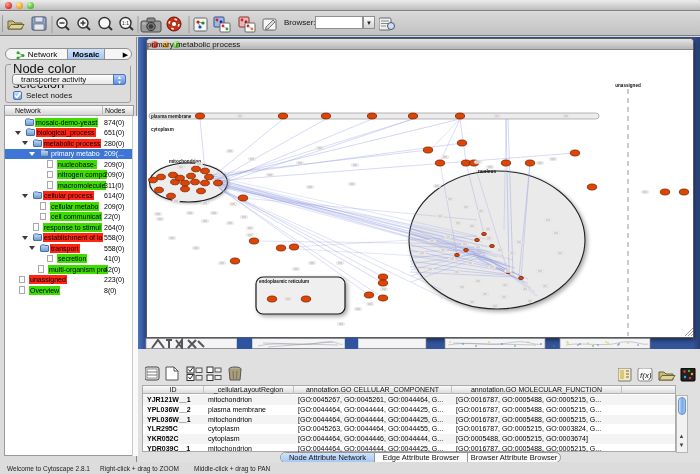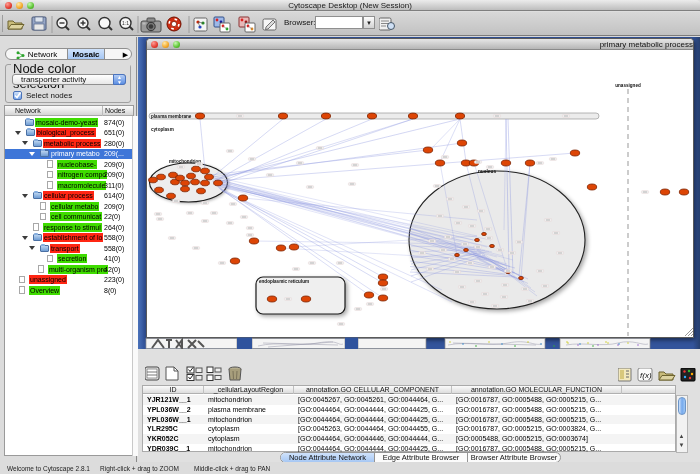--- a/index.html
+++ b/index.html
@@ -32,40 +32,39 @@
 .folder:before{content:"";position:absolute;left:0;top:-2px;width:4px;height:2px;background:#86aede;border-radius:1px 1px 0 0;}
 .page{position:absolute;top:1px;width:5.5px;height:7.5px;background:#fff;border:1px solid #a8a8a8;}
 .tri{position:absolute;top:3px;width:0;height:0;border-left:3.5px solid transparent;border-right:3.5px solid transparent;border-top:4.5px solid #3c3c3c;}
 #vscroll{left:127px;top:10px;width:7px;height:340px;background:#fafafa;border-left:1px solid #c9c9c9;position:absolute;}
 
 #status{left:0;top:462px;width:700px;height:12px;background:#dcdcdc;font-size:6.5px;color:#222;}
 
 #mdi{left:138px;top:37px;width:562px;height:312px;background:linear-gradient(90deg,#4a72ba,#33549b 6px,#33549b 555px,#27406f);}
 #iwin{left:8px;top:1px;width:548px;height:300px;background:#fff;border:1px solid #5a5a5a;border-radius:4px 4px 0 0;box-shadow:1px 2px 4px rgba(0,0,0,.5);}
 #ititle{position:absolute;left:0;top:0;width:546px;height:11px;background:linear-gradient(#e6e6e6,#b5b5b5);border-bottom:1px solid #8a8a8a;border-radius:4px 4px 0 0;}
-#ititle .t{position:absolute;left:0;right:0;top:1px;text-align:right;font-size:8px;color:#111;}
+#ititle .t{position:absolute;left:0;right:0;top:1px;text-align:left;font-size:8px;color:#111;}
 
 #dp{left:138px;top:349px;width:562px;height:113px;background:#e0e0e0;}
 #dptitle{left:0;top:3px;width:562px;height:12px;background:linear-gradient(#ececec,#d0d0d0);border-top:1px solid #f8f8f8;border-bottom:1px solid #b5b5b5;font-size:8px;color:#222;padding:1px 0 0 5px;}
 #dtable{left:4px;top:36px;width:534px;height:67px;background:#fff;border:1px solid #aaa;font-size:7px;}
 #dthead{position:absolute;left:0;top:0;width:532px;height:8px;background:linear-gradient(#fbfbfb,#dcdcdc);border-bottom:1px solid #b0b0b0;color:#111;}
 .hcol{position:absolute;top:0;height:8px;border-right:1px solid #c0c0c0;text-align:center;line-height:8px;}
 .drow{position:absolute;left:0;width:532px;height:9.8px;line-height:9.8px;color:#000;white-space:nowrap;}
 .dcell{position:absolute;top:0;padding-left:4px;overflow:hidden;}
 #dvs{position:absolute;left:533px;top:9px;width:12px;height:58px;background:#f2f2f2;border:1px solid #b5b5b5;}
 #btabs{left:280px;top:452px;width:281px;height:11px;background:#fbfbfb;border:1px solid #949494;border-radius:6px;font-size:7.5px;overflow:hidden;position:absolute;}
 #btabs .seg{position:absolute;top:0;height:11px;line-height:10px;text-align:center;color:#111;}
 .icn{position:absolute;}
 </style></head><body>
 
 <div class="abs" id="macbar">
   <div class="light" style="left:5px;background:radial-gradient(circle at 35% 30%,#ff9d94,#e33e32 60%,#b01c12);"></div>
   <div class="light" style="left:16px;background:radial-gradient(circle at 35% 30%,#ffe9a8,#f3a829 60%,#c07d12);"></div>
   <div class="light" style="left:27px;background:radial-gradient(circle at 35% 30%,#c8f8b0,#5cc434 60%,#3d8f1d);"></div>
-  <div class="t">Cytoscape Desktop (New Session)</div>
 </div>
 
 <div class="abs" id="toolbar">
   <div class="sep" style="left:2px;"></div>
   <svg class="icn" style="left:6px;top:3px;" width="390" height="19" viewBox="0 0 390 19">
 
     <g transform="translate(1,2)">
         <path d="M1 12 L1 4 L6 4 L8 6 L15 6 L15 12 Z" fill="#c8bb7a" stroke="#6e6430" stroke-width="1"></path>
         <path d="M1 12 L4 7.5 L17 7.5 L14 12 Z" fill="#ddd3a0" stroke="#6e6430" stroke-width="1"></path>
       </g>

